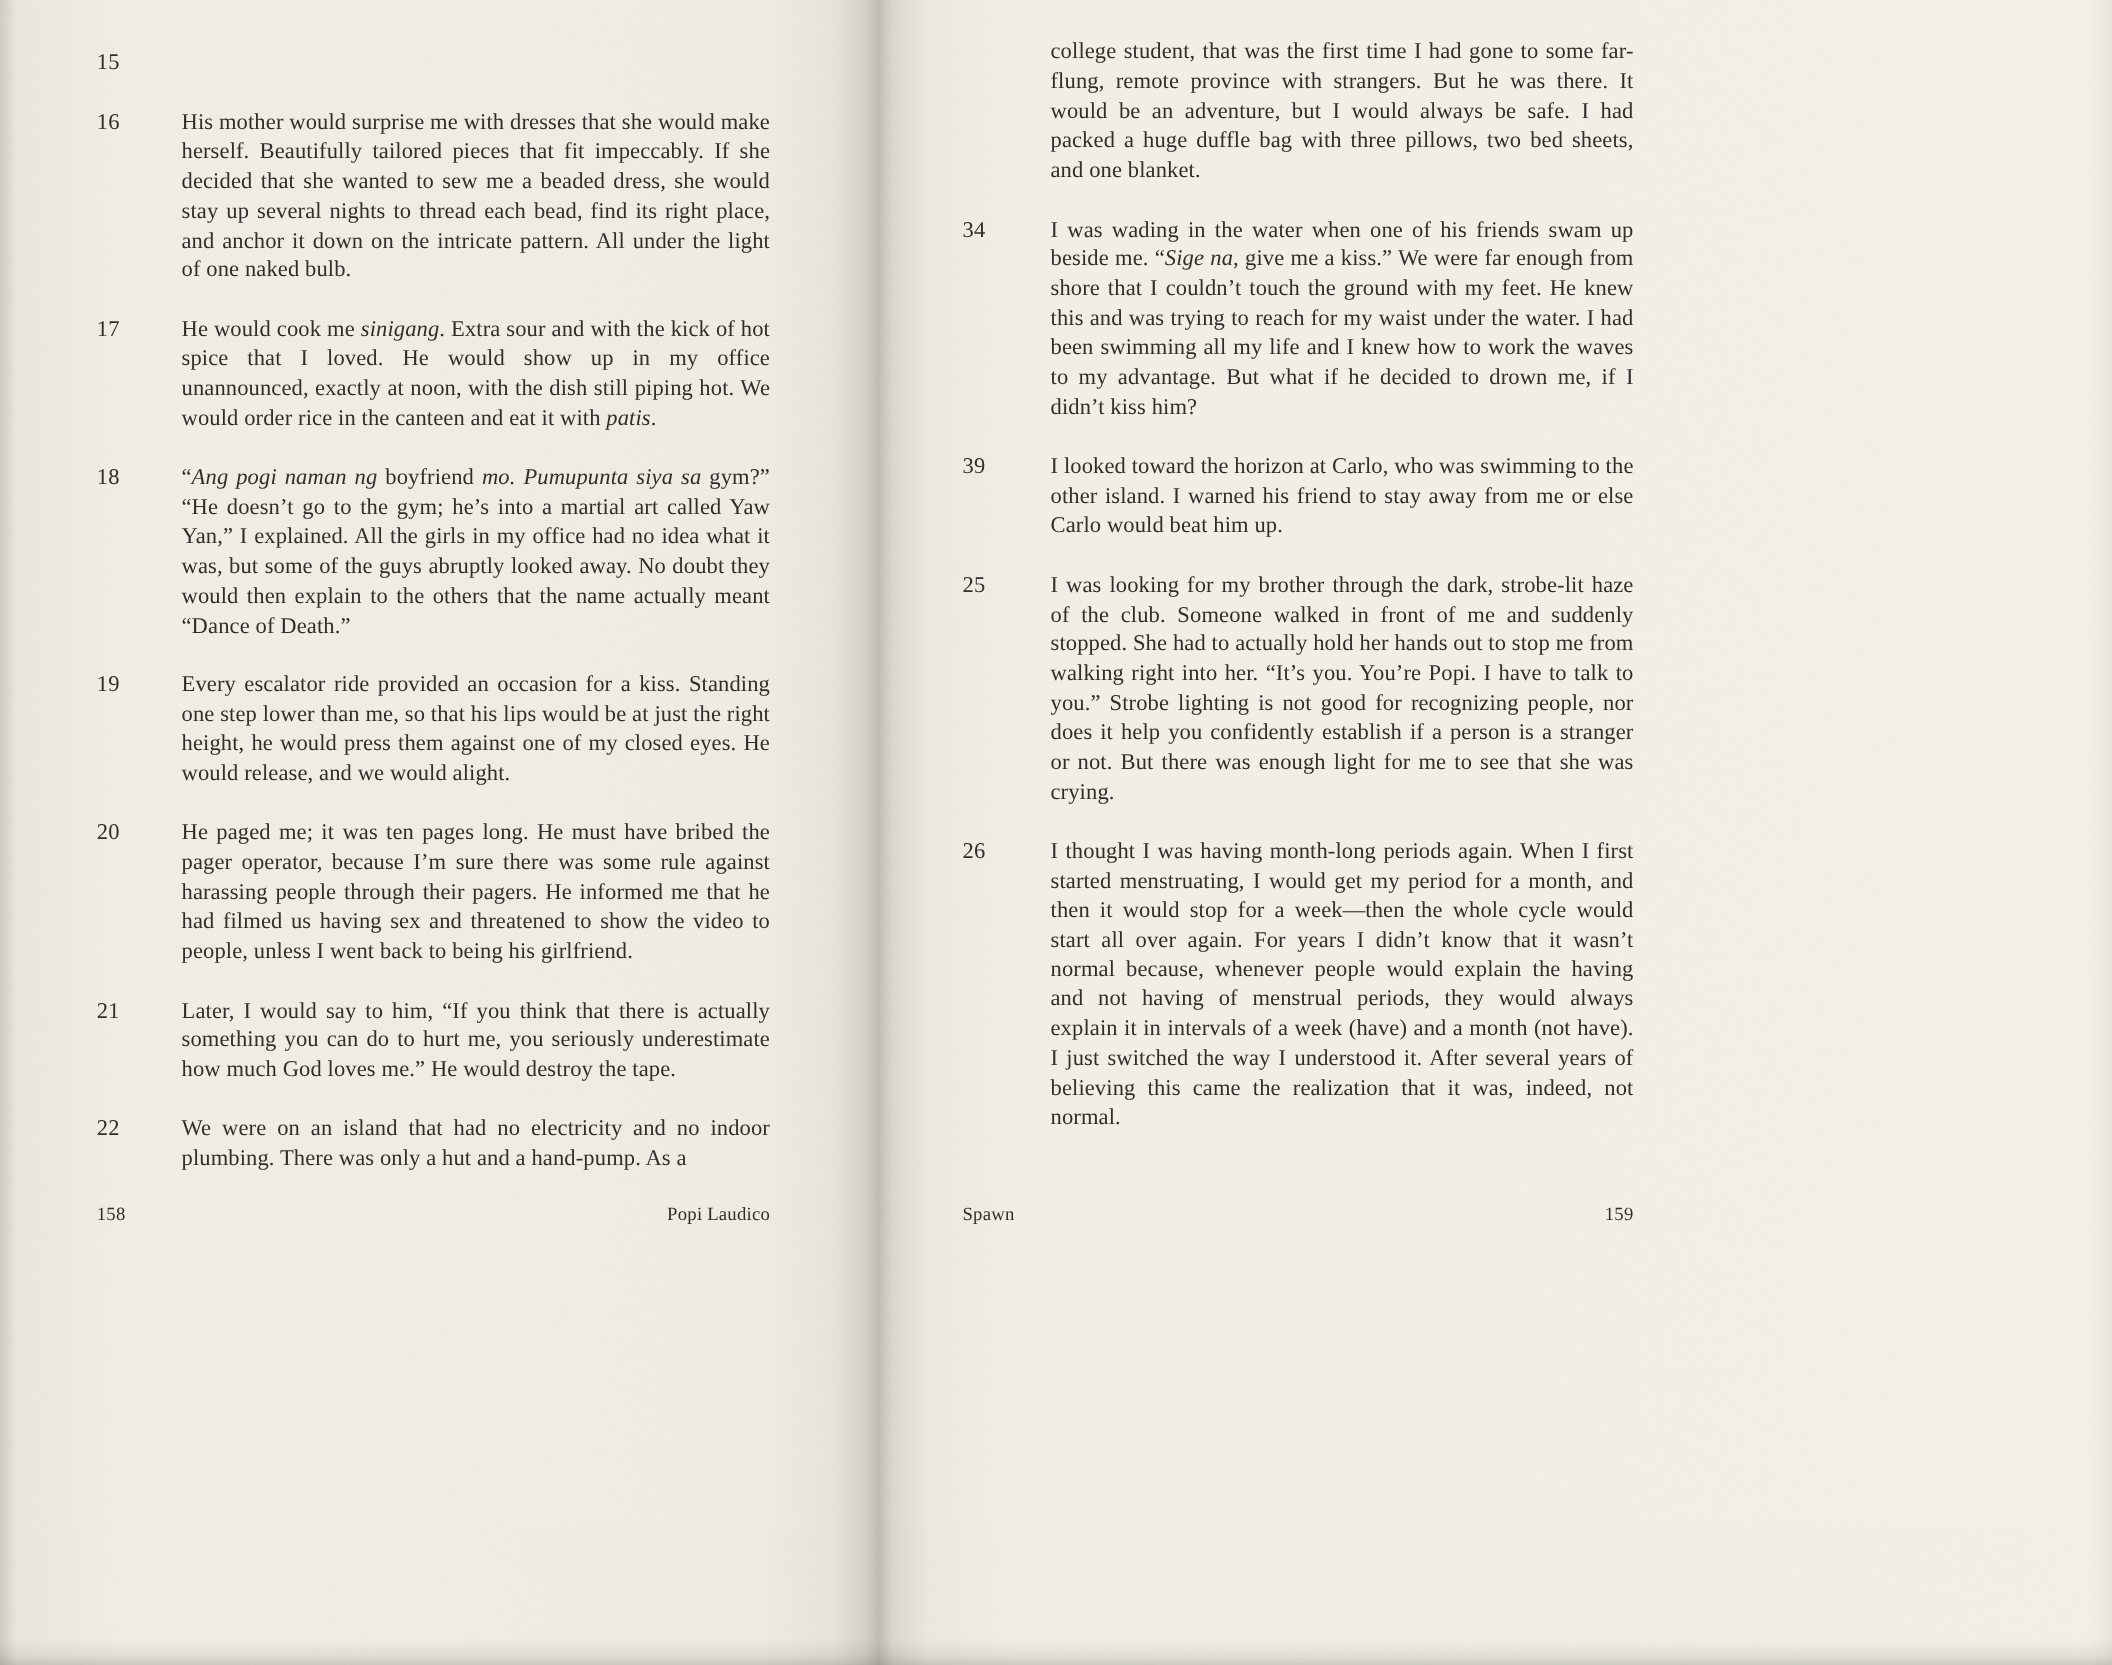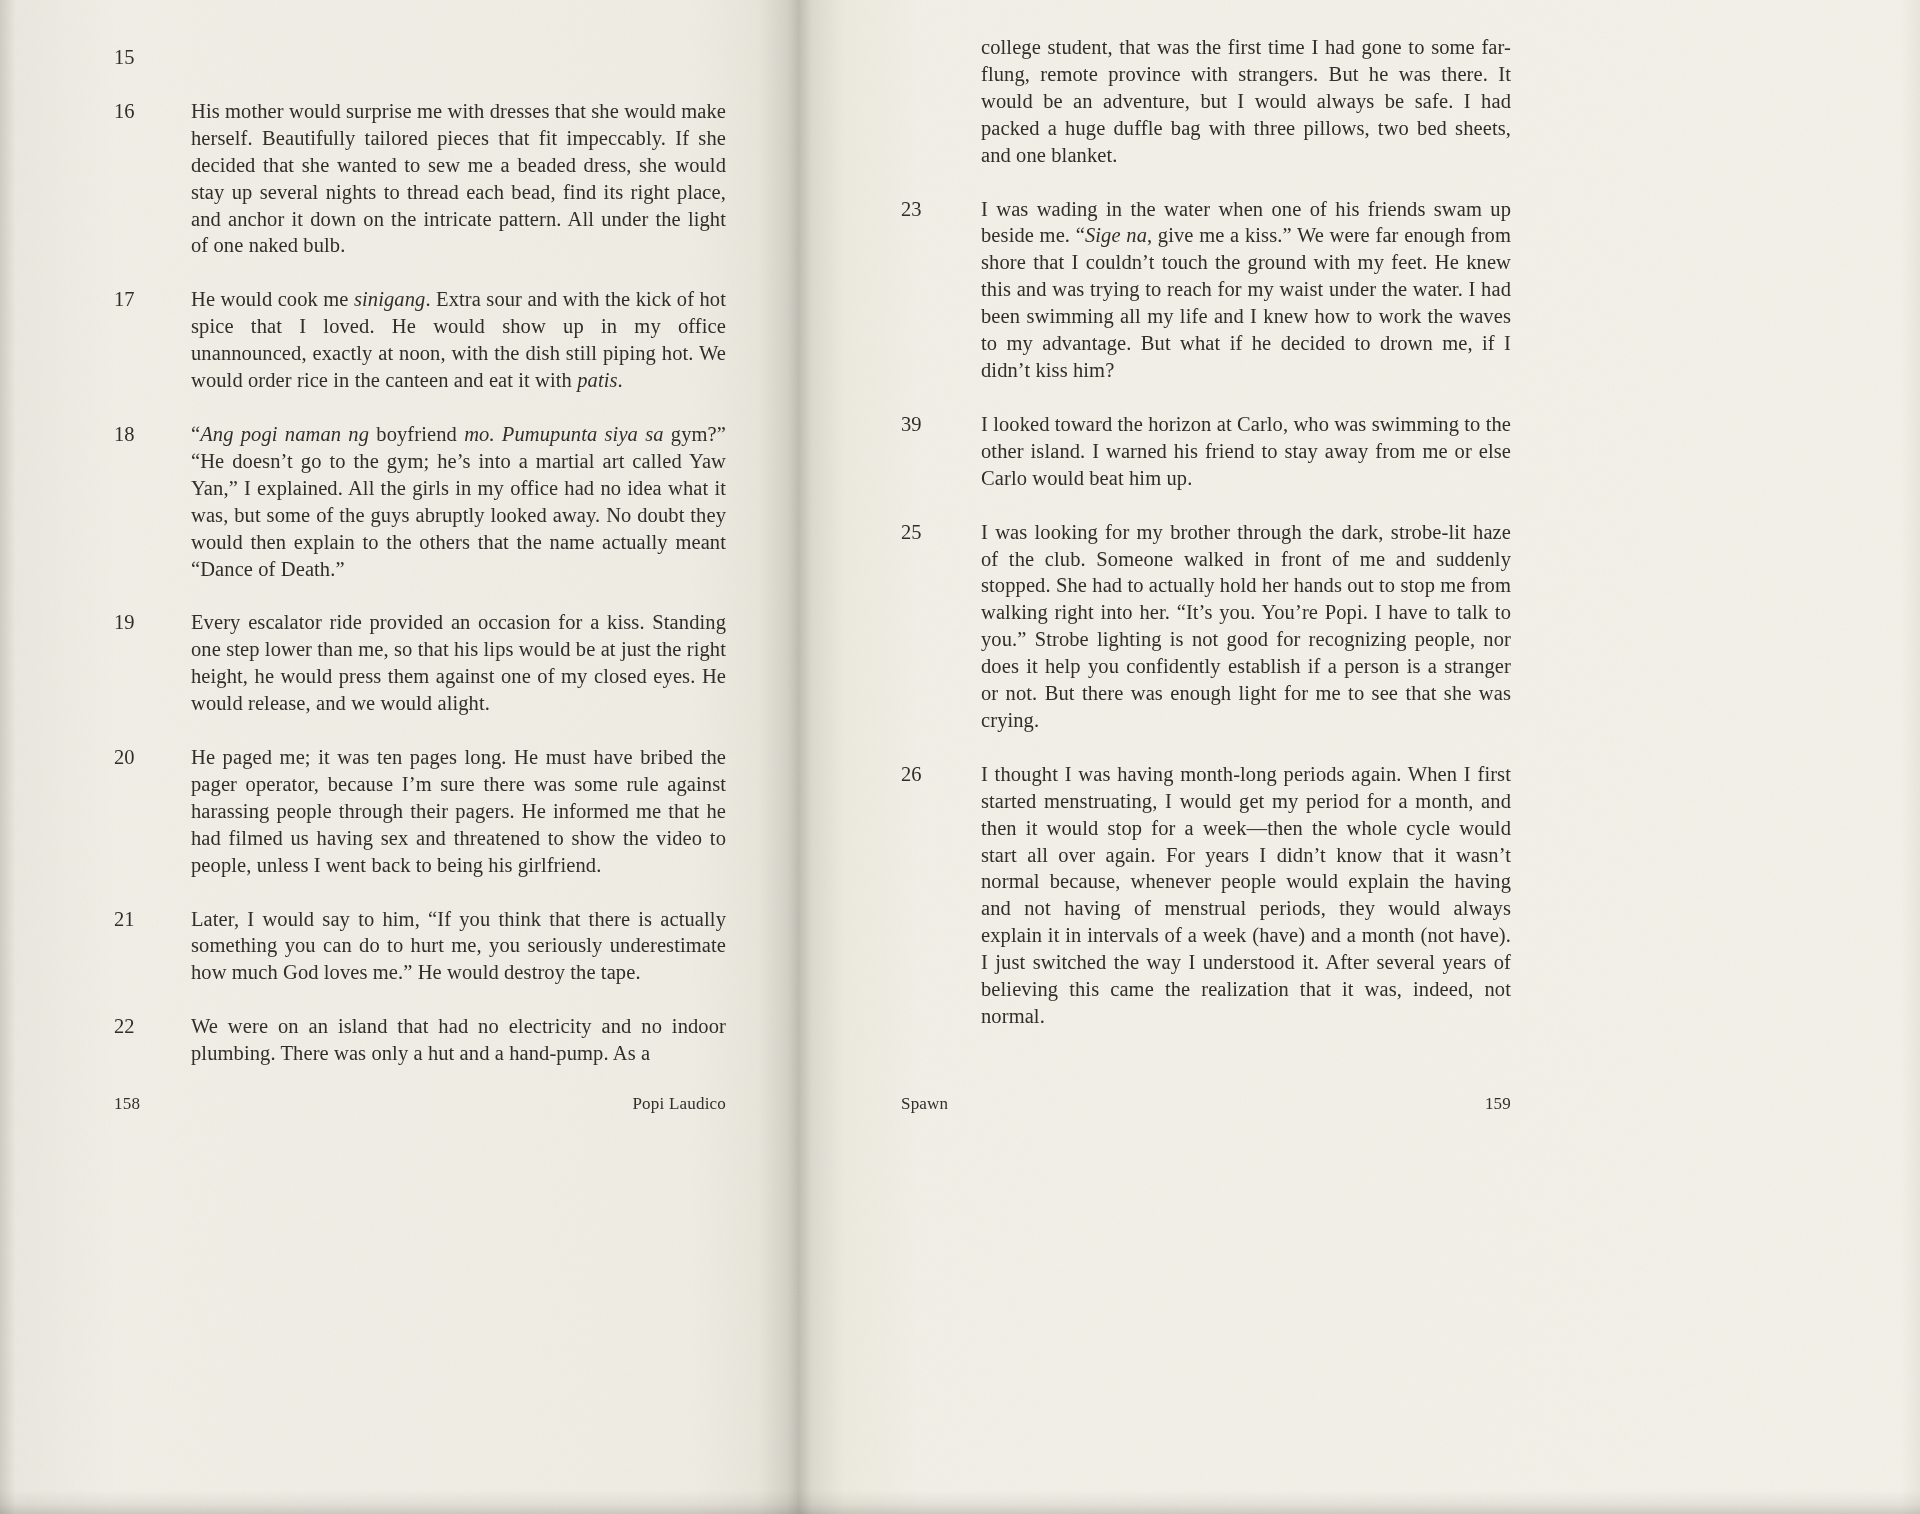--- a/index.html
+++ b/index.html
@@ -31,21 +31,21 @@
     left: 0; right: 0; bottom: 0;
     height: 24px;
     background: linear-gradient(180deg,
       rgba(60,55,45,0) 0%,
       rgba(60,55,45,0.08) 60%,
       rgba(60,55,45,0.20) 100%);
     pointer-events: none;
     z-index: 4;
   }
 
-  .page { position: absolute; top: 0; bottom: 0; margin-left: 26px; }
+  .page { position: absolute; top: 0; bottom: 0; }
   .page-left  { left: 0;     width: 790px;  }
   .page-right { left: 800px; width: 1120px; }
 
   .content {
     position: absolute;
     font-size: 20.5px;
     line-height: 26.9px;
     color: #2e2b27;
     letter-spacing: 0.1px;
   }
@@ -138,21 +138,21 @@
 
   <div class="page page-right">
     <div class="content">
 
       <div class="para">
         <div class="pnum"></div>
         <div class="ptext">college student, that was the first time I had gone to some far-flung, remote province with strangers. But he was there. It would be an adventure, but I would always be safe. I had packed a huge duffle bag with three pillows, two bed sheets, and one blanket.</div>
       </div>
 
       <div class="para">
-        <div class="pnum">23</div>
+        <div class="pnum">34</div>
         <div class="ptext">I was wading in the water when one of his friends swam up beside me. “<i>Sige na</i>, give me a kiss.” We were far enough from shore that I couldn’t touch the ground with my feet. He knew this and was trying to reach for my waist under the water. I had been swimming all my life and I knew how to work the waves to my advantage. But what if he decided to drown me, if I didn’t kiss him?</div>
       </div>
 
       <div class="para">
         <div class="pnum">39</div>
         <div class="ptext">I looked toward the horizon at Carlo, who was swimming to the other island. I warned his friend to stay away from me or else Carlo would beat him up.</div>
       </div>
 
       <div class="para">
         <div class="pnum">25</div>

